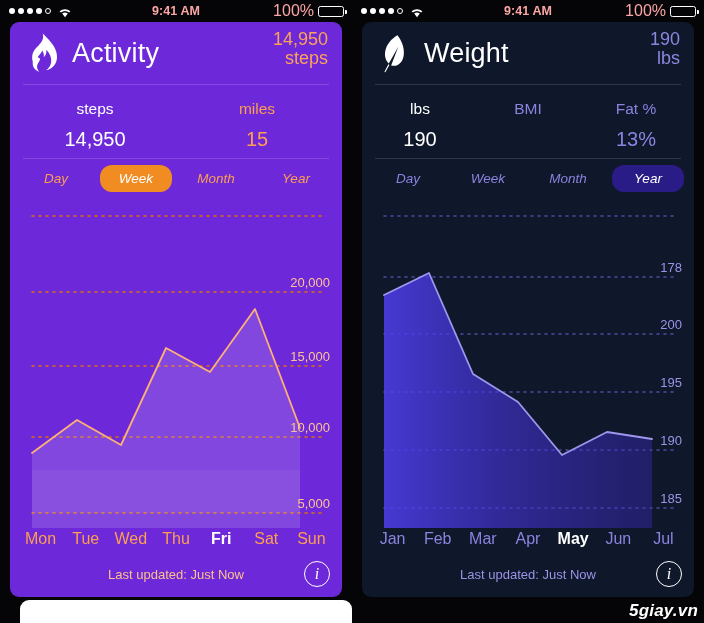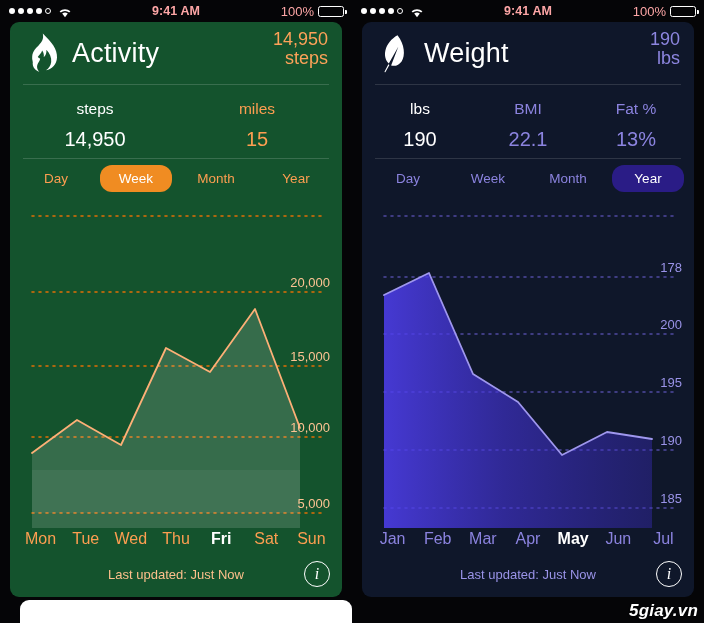--- a/index.html
+++ b/index.html
@@ -26,38 +26,38 @@
   .sb-dot { width: 6px; height: 6px; border-radius: 50%; background: #fff; }
   .sb-dot.hollow { background: transparent; border: 1px solid #fff; width: 6px; height: 6px; }
   .sb-wifi { margin-left: 7px; position: relative; width: 14px; height: 11px; }
   .sb-wifi svg { position: absolute; top: 1px; left: 0; }
   .sb-time {
     position: absolute; left: 0; right: 0; text-align: center;
     font-weight: bold; font-size: 12.5px; letter-spacing: 0.1px;
   }
   .sb-right {
     position: absolute; right: 8px; display: flex; align-items: center; gap: 4px;
-    font-size: 13px; font-weight: 500;
+    font-size: 16px; font-weight: 500;
   }
   .sb-batt {
     width: 26px; height: 11px; border: 1px solid #fff; border-radius: 2.5px;
     position: relative; padding: 1px;
   }
   .sb-batt::after {
     content: ""; position: absolute; right: -3.5px; top: 3px;
     width: 2px; height: 4px; background: #fff; border-radius: 0 1px 1px 0;
   }
   .sb-batt-fill { height: 100%; background: #fff; border-radius: 1px; }
 
   
   .card {
     position: absolute; left: 10px; right: 10px; top: 22px;
     height: 575px; border-radius: 9px; overflow: hidden;
   }
-  .card-orange { background: #14532d; }
+  .card-orange { background: #6d28d9; }
   .card-blue   { background: #0f172a; }
 
   
   .card-header {
     position: relative; height: 62px; display: flex; align-items: center;
     padding: 0 14px 0 14px;
   }
   .brand-icon { width: 34px; height: 42px; flex: 0 0 34px; position: relative; }
   .card-title {
     margin-left: 14px; font-size: 27px; color: #ffffff; font-weight: 400;
@@ -84,21 +84,21 @@
   .card-orange .stat.active .stat-label,
   .card-orange .stat.active .stat-value { color: #ffffff; }
   .card-orange .stat .stat-label,
   .card-orange .stat .stat-value { color: #fd9e51; }
   .card-blue .stat.active .stat-label,
   .card-blue .stat.active .stat-value { color: #ffffff; }
   .card-blue .stat .stat-label,
   .card-blue .stat .stat-value { color: #8b83df; }
 
   
-  .seg { display: flex; padding: 6px 6px 0 6px; }
+  .seg { display: flex; padding: 6px 6px 0 6px; font-style: italic; }
   .seg-item {
     flex: 1; text-align: center; font-size: 13.5px; padding: 6px 0;
     border-radius: 12px; margin: 0 4px;
   }
   .card-orange .seg-item { color: #fd9e51; }
   .card-blue   .seg-item { color: #8b83df; }
   .card-orange .seg-item.active { color: #ffffff; background: #f08c22; }
   .card-blue   .seg-item.active { color: #ffffff; background: #2a1c86; }
 
   
@@ -298,21 +298,20 @@
 
       <div class="divider"></div>
 
       <div class="stats">
         <div class="stat active">
           <div class="stat-label">lbs</div>
           <div class="stat-value">190</div>
         </div>
         <div class="stat">
           <div class="stat-label">BMI</div>
-          <div class="stat-value">22.1</div>
         </div>
         <div class="stat">
           <div class="stat-label">Fat %</div>
           <div class="stat-value">13%</div>
         </div>
       </div>
 
       <div class="divider"></div>
 
       <div class="seg">

